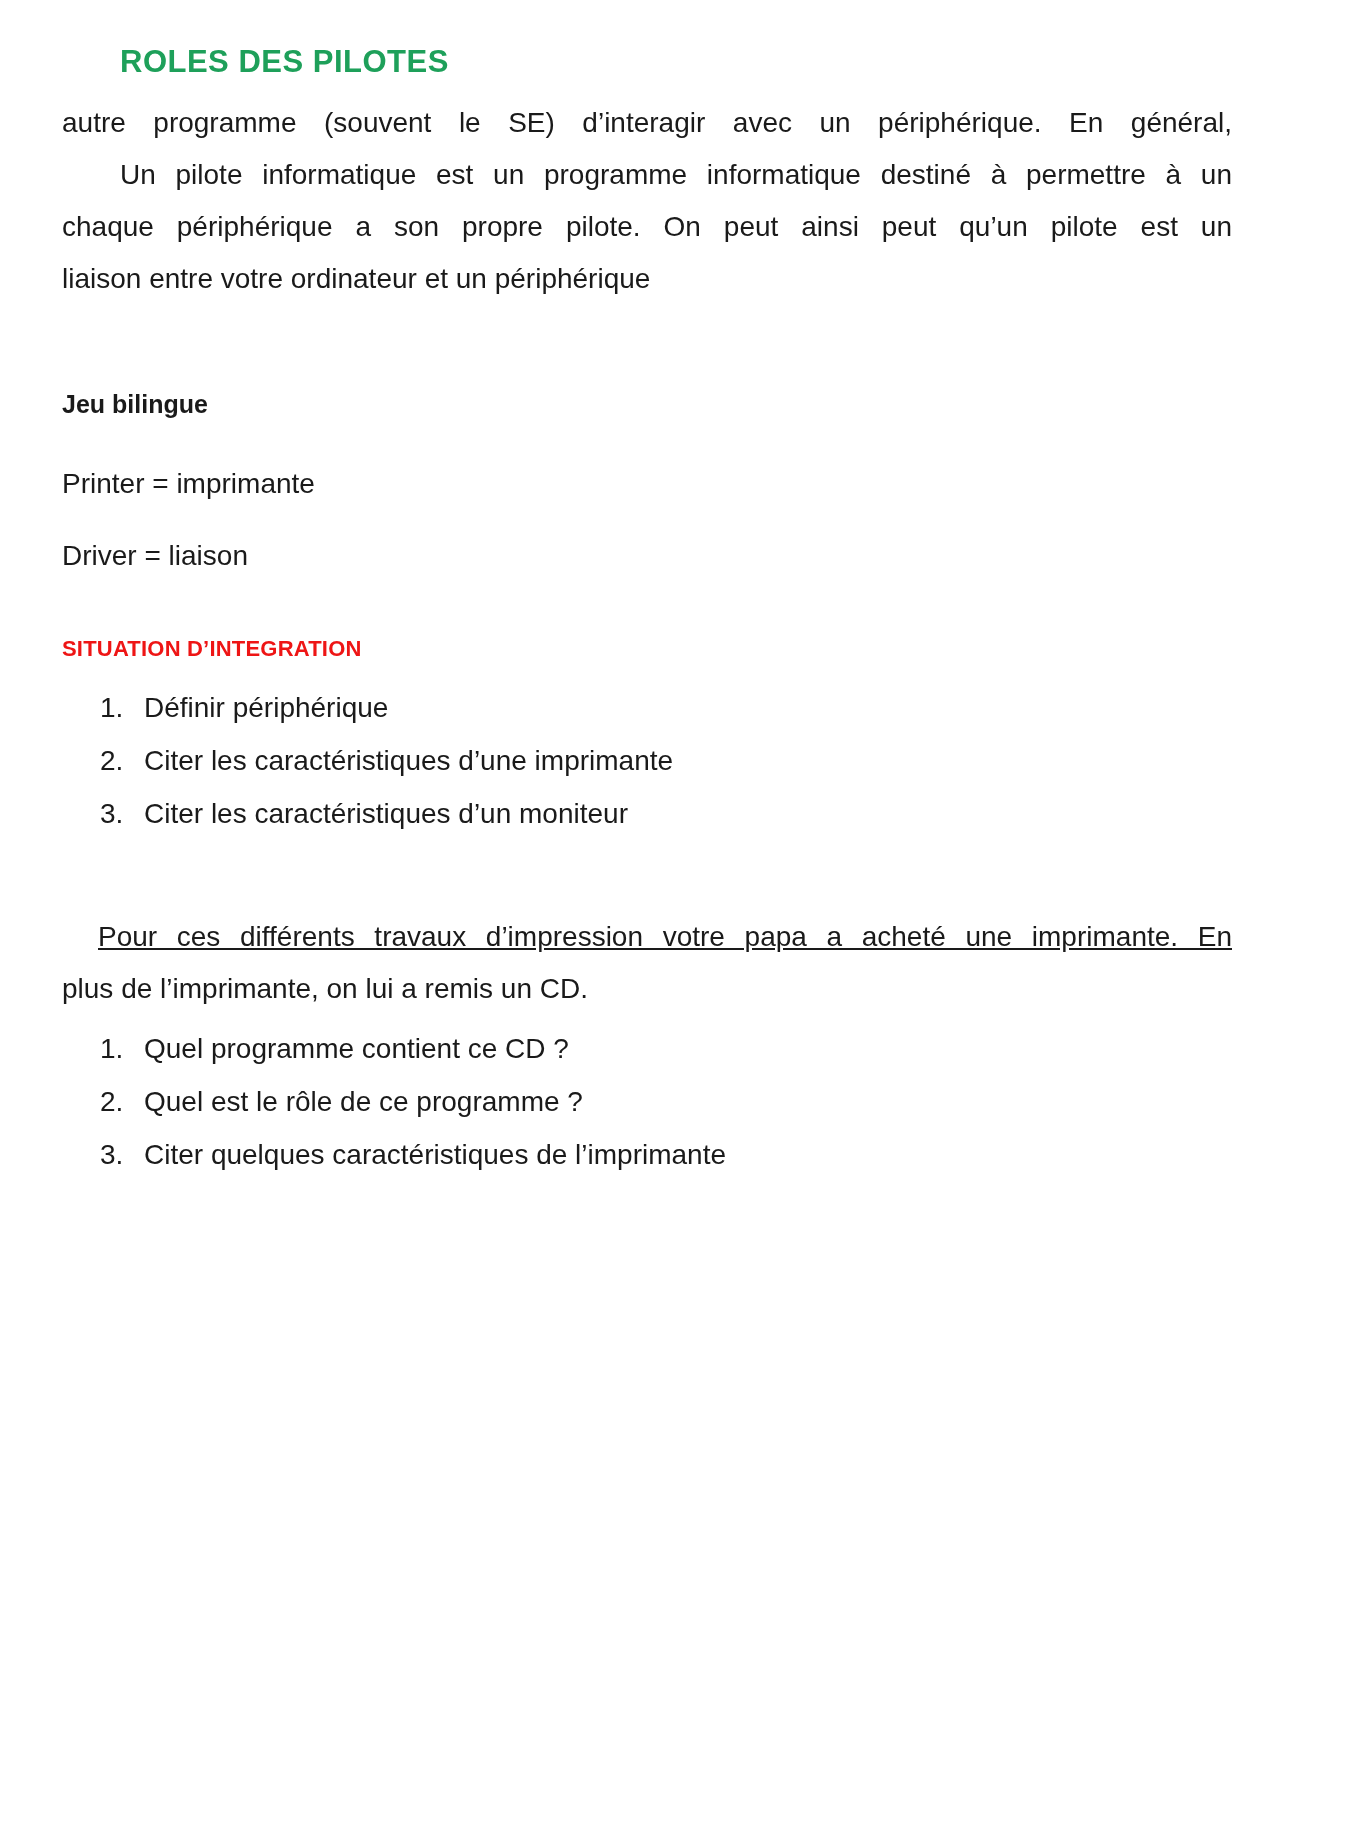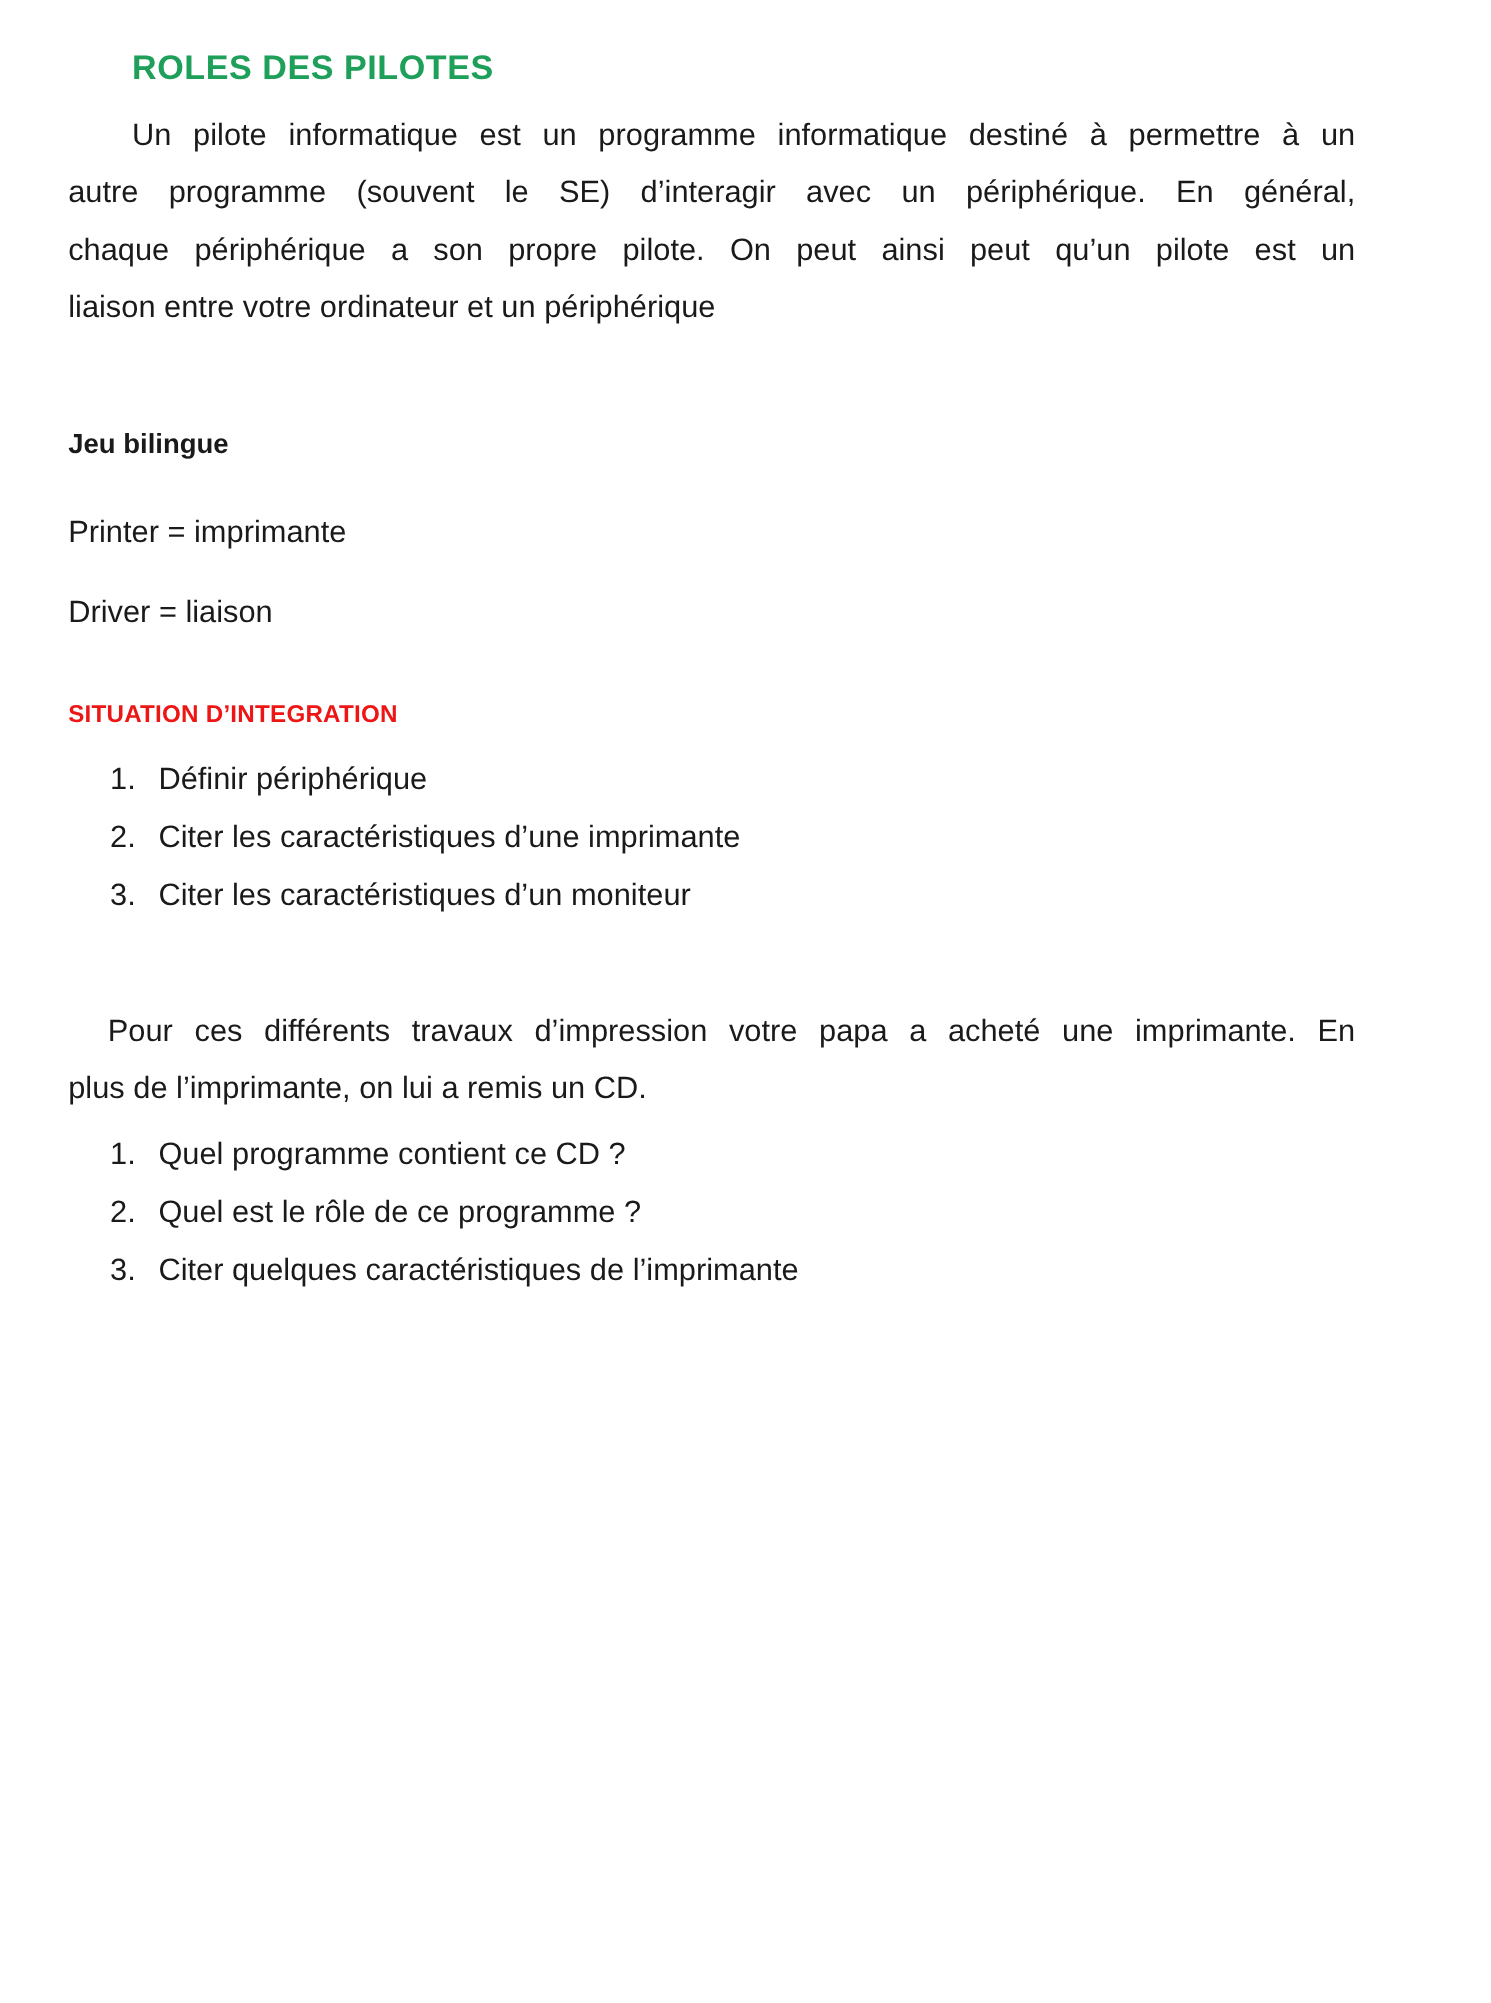--- a/index.html
+++ b/index.html
@@ -42,21 +42,21 @@
     height: 52px;
     line-height: 52px;
     white-space: normal;
   }
   .jfull {
     text-align: justify;
     text-align-last: justify;
     text-justify: inter-word;
   }
   .ind1 { padding-left: 58px; }
-  .ind2 { padding-left: 36px; }
+  .ind2 { padding-left: 36px; text-decoration: underline; }
   .sub-heading {
     font-weight: 700;
     font-size: 25px;
   }
   .entry .lbl { font-weight: 400; }
   .entry .val { font-weight: 400; }
   .list .li {
     display: flex;
     height: 53px;
     line-height: 53px;
@@ -79,22 +79,22 @@
   .b-list2   { top: 1022px; }
 </style>
 </head>
 <body>
 
 <div class="page">
 
   <h1 class="block title">ROLES DES PILOTES</h1>
 
   <div class="block b-intro">
+    <div class="line jfull">autre programme (souvent le SE) d’interagir avec un périphérique. En général,</div>
     <div class="line jfull ind1">Un pilote informatique est un programme informatique destiné à permettre à un</div>
-    <div class="line jfull">autre programme (souvent le SE) d’interagir avec un périphérique. En général,</div>
     <div class="line jfull">chaque périphérique a son propre pilote. On peut ainsi peut qu’un pilote est un</div>
     <div class="line">liaison entre votre ordinateur et un périphérique</div>
   </div>
 
   <div class="block b-jeu sub-heading">Jeu bilingue</div>
 
   <div class="block b-printer entry">
     <span class="lbl">Printer =</span>
     <span class="val">imprimante</span>
   </div>

